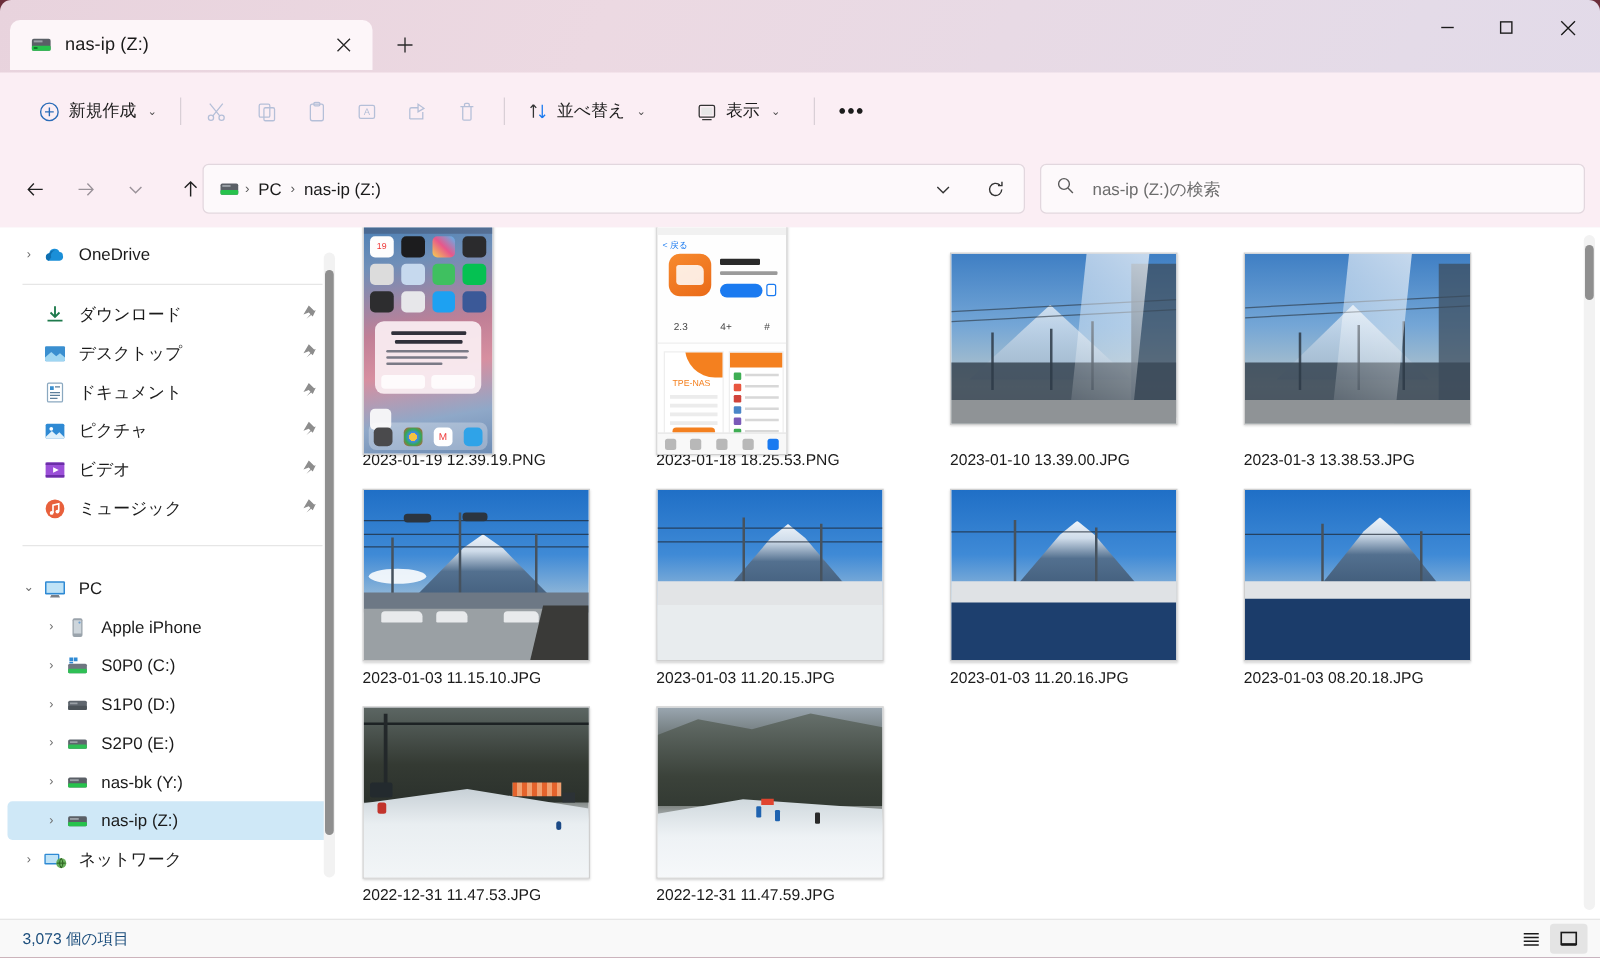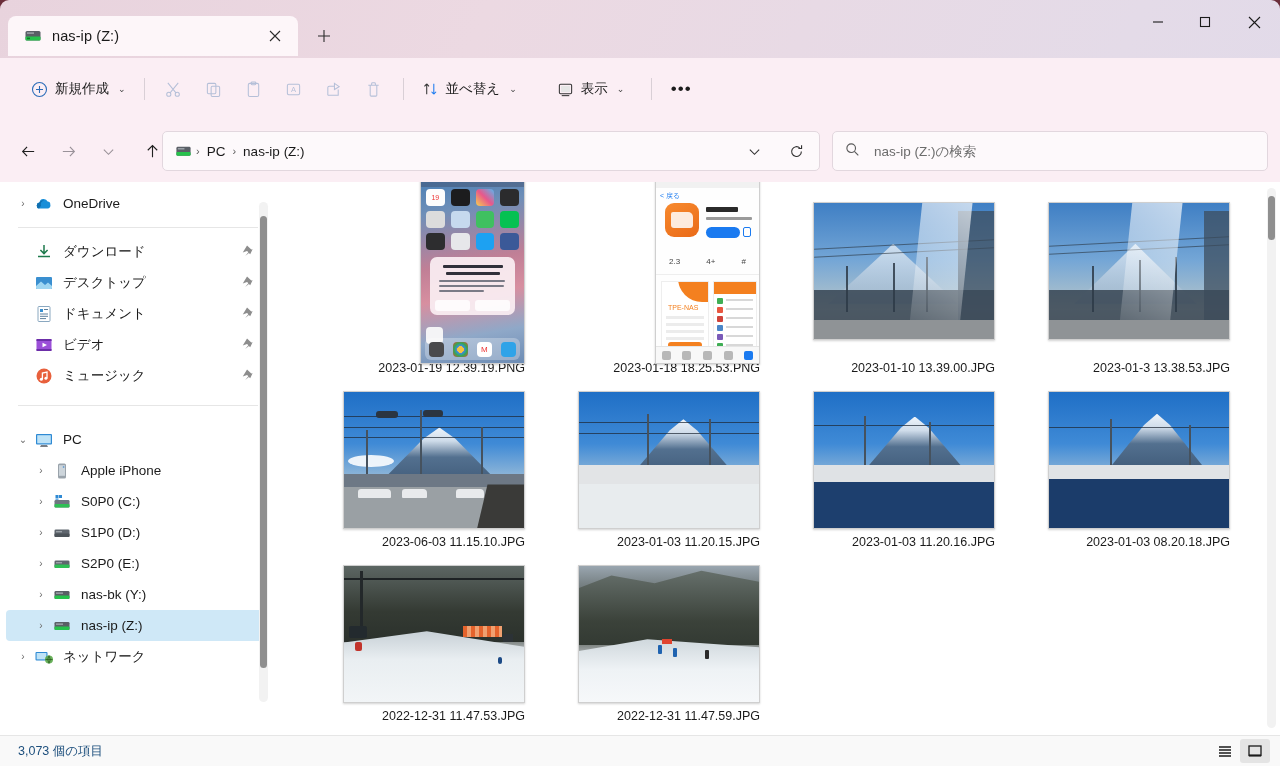--- a/index.html
+++ b/index.html
@@ -129,21 +129,21 @@
     position: absolute; left: 1px; top: 14px; width: 7px; height: 452px;
     background: #8f8f8f; border-radius: 4px;
   }
 
   
   #content { flex: 1; height: 553px; position: relative; overflow: hidden; background: #fff; }
   #grid {
     display: grid; grid-template-columns: repeat(4, 235px);
     padding: 0 0 0 18px; position: absolute; top: 0; left: 0;
   }
-  .cell { width: 235px; height: 174px; display: flex; flex-direction: column; align-items: flex-end; }
+  .cell { width: 235px; height: 174px; display: flex; flex-direction: column; align-items: flex-start; }
   .thumbwrap { height: 148px; display: flex; align-items: center; justify-content: center; }
   .thumb {
     border: 1px solid #cfcfcf; background: #fff;
     box-shadow: 0 1px 2px rgba(0,0,0,.18);
     overflow: hidden; position: relative;
   }
   .thumb.portrait { width: 105px; height: 186px; }
   .thumb.landscape { width: 182px; height: 138px; }
   .cell.tall { height: 204px; }
   .cell.tall .thumbwrap { height: 178px; }
@@ -493,20 +493,35 @@
             </svg>
         </span>
         <span class="nav-text">ドキュメント</span>
         <span class="nav-pin">
           <svg width="13" height="13" viewBox="0 0 14 14">
               <path d="M5 1.5 L9.6 6 L11 5.6 L8.4 11 L7 9.6 L3 13 L6.4 9 L5 7.6 L0.4 9.2 Z" transform="translate(1.5,0)" fill="#8d8d8d"></path>
             </svg>
         </span>
       </div>
 
+      <div class="nav-item indent-icon">
+        <span class="nav-ico">
+          <svg width="20" height="20" viewBox="0 0 20 20">
+              <rect x="2.5" y="4" width="15" height="12" rx="1.2" fill="#2f8ad4"></rect>
+              <circle cx="7" cy="8" r="1.5" fill="#fff"></circle>
+              <path d="M2.5 14.5 L7.5 9.8 L11 13 L13.5 10.8 L17.5 14.8 V14.8 a1.2 1.2 0 0 1 -1.2 1.2 H3.7 a1.2 1.2 0 0 1 -1.2 -1.2 Z" fill="#dff0fb"></path>
+            </svg>
+        </span>
+        <span class="nav-text">ピクチャ</span>
+        <span class="nav-pin">
+          <svg width="13" height="13" viewBox="0 0 14 14">
+              <path d="M5 1.5 L9.6 6 L11 5.6 L8.4 11 L7 9.6 L3 13 L6.4 9 L5 7.6 L0.4 9.2 Z" transform="translate(1.5,0)" fill="#8d8d8d"></path>
+            </svg>
+        </span>
+      </div>
 
       <div class="nav-item indent-icon">
         <span class="nav-ico">
           <svg width="20" height="20" viewBox="0 0 20 20">
               <rect x="2.5" y="4" width="15" height="12" rx="1.2" fill="#9b4fd8"></rect>
               <rect x="2.5" y="4" width="15" height="2" fill="#6c2ea8"></rect>
               <rect x="2.5" y="14" width="15" height="2" fill="#6c2ea8"></rect>
               <path d="M8.5 7.8 L13 10 L8.5 12.2 Z" fill="#fff"></path>
             </svg>
         </span>
@@ -811,21 +826,21 @@
                 <div class="pole" style="left:76%;top:26%;height:50%"></div>
                 <div class="bldgs"></div>
                 <div class="ground"></div>
                 <div class="car" style="left:8%;width:18%"></div>
                 <div class="car" style="left:32%;width:14%"></div>
                 <div class="car" style="left:62%;width:16%"></div>
                 <div class="mound"></div>
               </div>
             </div>
           </div>
-          <div class="fname">2023-06-03 11.15.10.JPG</div>
+          <div class="fname">2023-01-03 11.15.10.JPG</div>
         </div>
 
 
 
         <div class="cell">
           <div class="thumbwrap">
             <div class="thumb landscape">
               <div class="ph fuji-clear">
                 <div class="mt" style="left:26%;width:64%;bottom:34%"></div>
                 <div class="wire" style="top:22%"></div>

